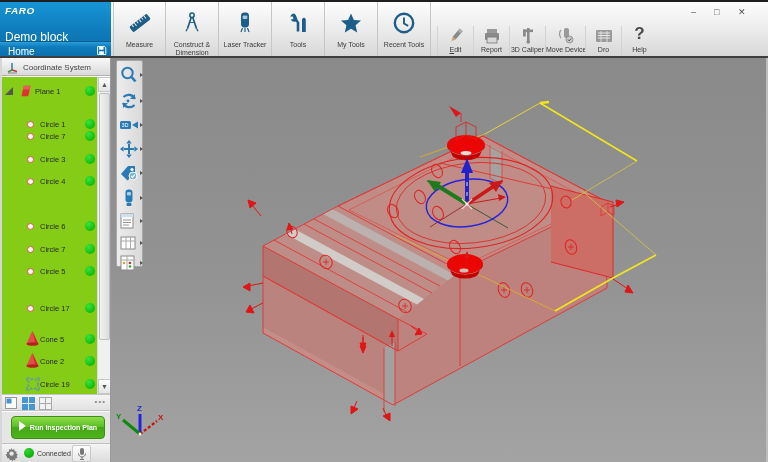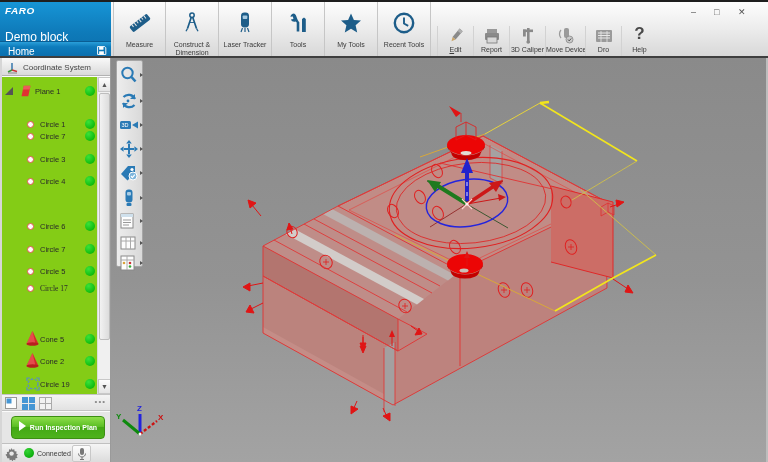--- a/index.html
+++ b/index.html
@@ -245,21 +245,21 @@
       <div class="trow" style="top:160.5px;">
         <div class="cicon"></div>
         <div class="nm">Circle 7</div>
         <div class="dot"></div>
       </div>
       <div class="trow" style="top:183px;">
         <div class="cicon"></div>
         <div class="nm">Circle 5</div>
         <div class="dot"></div>
       </div>
-      <div class="trow" style="top:200px;font-family:Liberation Serif, serif;">
+      <div class="trow" style="top:220px;">
         <div class="cicon"></div>
         <div class="nm">Circle 17</div>
         <div class="dot"></div>
       </div>
       <div class="trow" style="top:250.5px;">
         <svg style="position:absolute;left:24px;top:3px;" width="13" height="15" viewBox="0 0 13 15">
           <path d="M6.5 0L12.5 13H0.5z" fill="#d42a2a"></path>
           <path d="M6.5 0L9.5 13H0.5z" fill="#ee6060" opacity="0.65"></path>
           <ellipse cx="6.5" cy="13" rx="6" ry="1.8" fill="#b81f1f"></ellipse>
         </svg>

